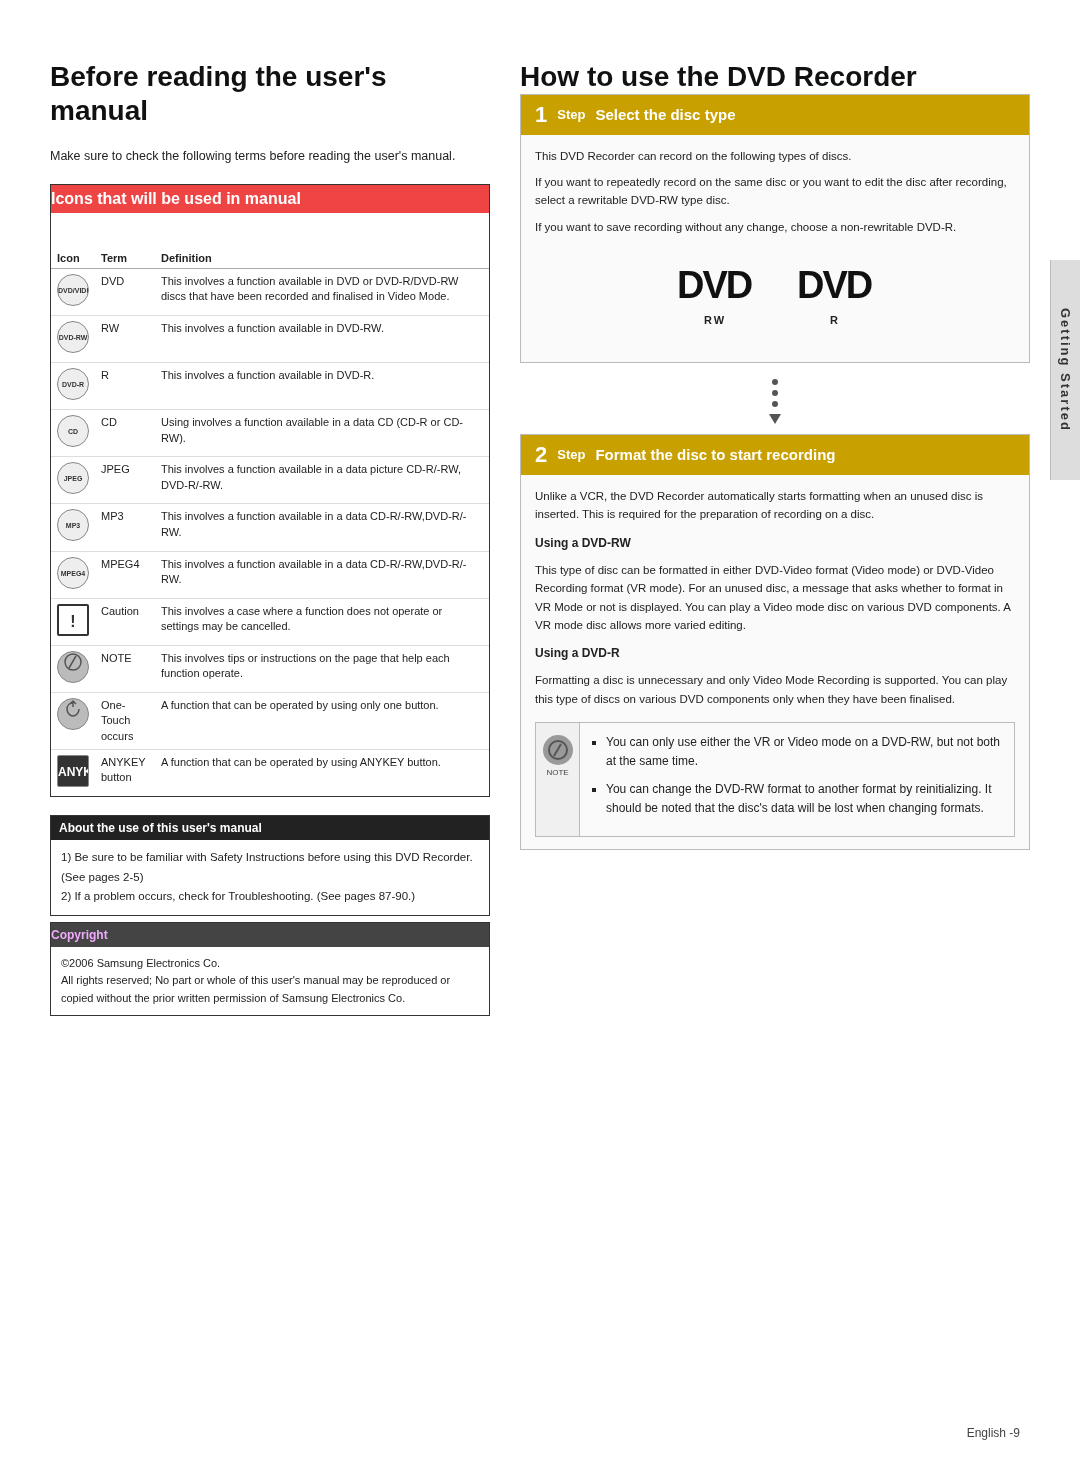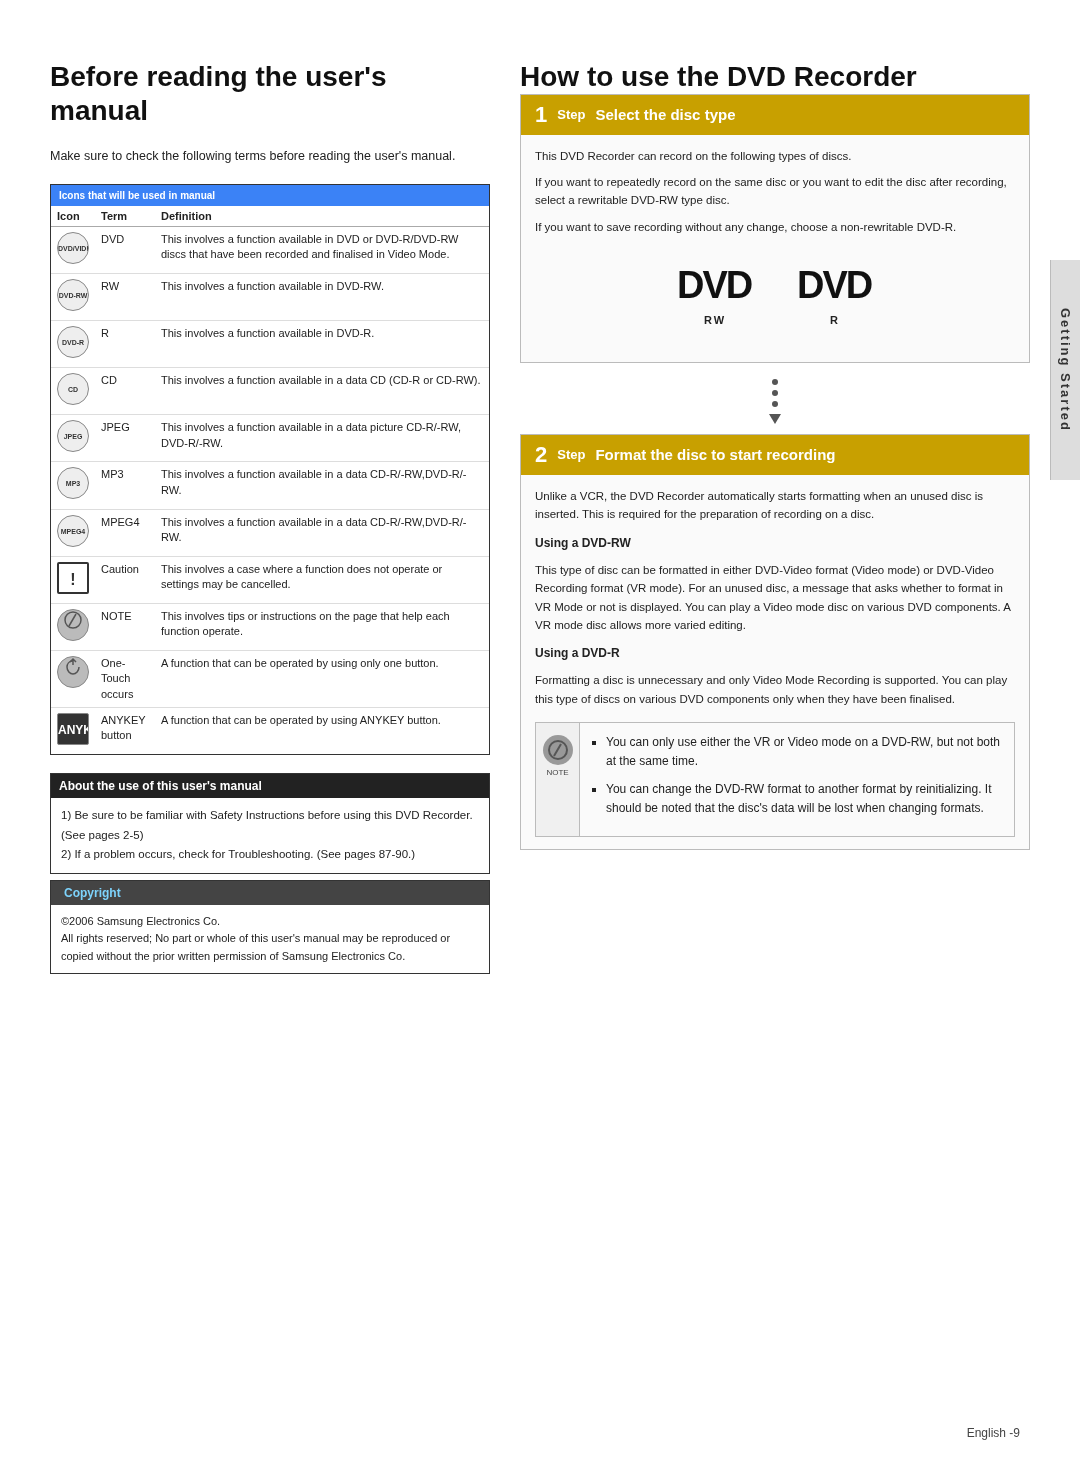--- a/index.html
+++ b/index.html
@@ -40,30 +40,31 @@
       margin-bottom: 18px;
       line-height: 1.5;
     }
 
     
     .icons-table-box {
       border: 1px solid #333;
       margin-bottom: 18px;
     }
     .icons-table-header {
-      background: #3b82f6;
+      background: #ef4444;
       color: #fff;
-      font-size: 10px;
-      font-weight: bold;
-      padding: 5px 8px;
+      font-size: 16px;
+      font-weight: bold;
+      padding: 5px 0;
     }
     table.icons-table {
       width: 100%;
       border-collapse: collapse;
       font-size: 11.5px;
+      margin-top: 35px;
     }
     table.icons-table thead tr th {
       border-bottom: 1px solid #aaa;
       padding: 4px 6px;
       text-align: left;
       font-weight: bold;
       font-size: 11px;
     }
     table.icons-table tbody tr td {
       border-bottom: 1px solid #ddd;
@@ -137,24 +138,24 @@
       line-height: 1.7;
     }
 
     
     .copyright-box {
       border: 1px solid #333;
       margin-bottom: 12px;
     }
     .copyright-header {
       background: #444;
-      color: #7dd3fc;
+      color: #f0abfc;
       font-size: 12px;
       font-weight: bold;
-      padding: 5px 13px;
+      padding: 5px 0;
     }
     .copyright-content {
       padding: 8px 10px;
       font-size: 11px;
       line-height: 1.6;
     }
 
     
     .right-col {
       flex: 1;
@@ -351,21 +352,21 @@
     <td class="def-cell">This involves a function available in DVD-RW.</td>
   </tr>
             <tr>
     <td class="icon-cell"><div class="icon-img" style="font-size:7px;color:#333;font-weight:bold;">DVD-R</div></td>
     <td class="term-cell">R</td>
     <td class="def-cell">This involves a function available in DVD-R.</td>
   </tr>
             <tr>
     <td class="icon-cell"><div class="icon-img" style="font-size:7px;color:#333;font-weight:bold;">CD</div></td>
     <td class="term-cell">CD</td>
-    <td class="def-cell">This involves a function available in a data CD (CD-R or CD-RW).</td>
+    <td class="def-cell">Using involves a function available in a data CD (CD-R or CD-RW).</td>
   </tr>
             <tr>
     <td class="icon-cell"><div class="icon-img" style="font-size:7px;color:#333;font-weight:bold;">JPEG</div></td>
     <td class="term-cell">JPEG</td>
     <td class="def-cell">This involves a function available in a data picture CD-R/-RW, DVD-R/-RW.</td>
   </tr>
             <tr>
     <td class="icon-cell"><div class="icon-img" style="font-size:7px;color:#333;font-weight:bold;">MP3</div></td>
     <td class="term-cell">MP3</td>
     <td class="def-cell">This involves a function available in a data CD-R/-RW,DVD-R/-RW.</td>

